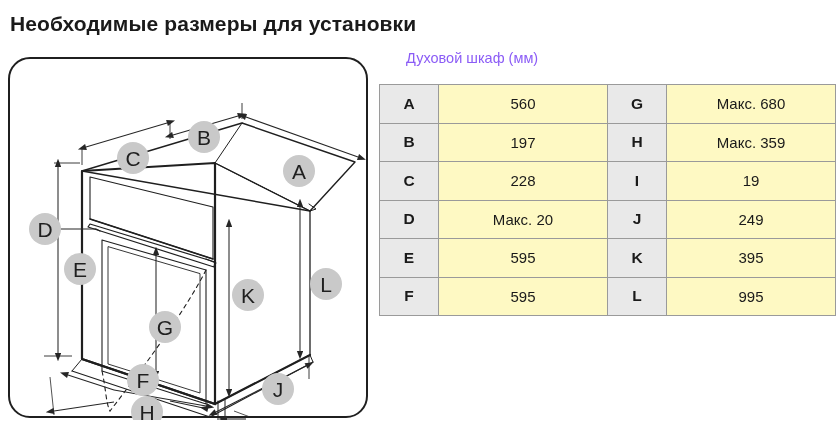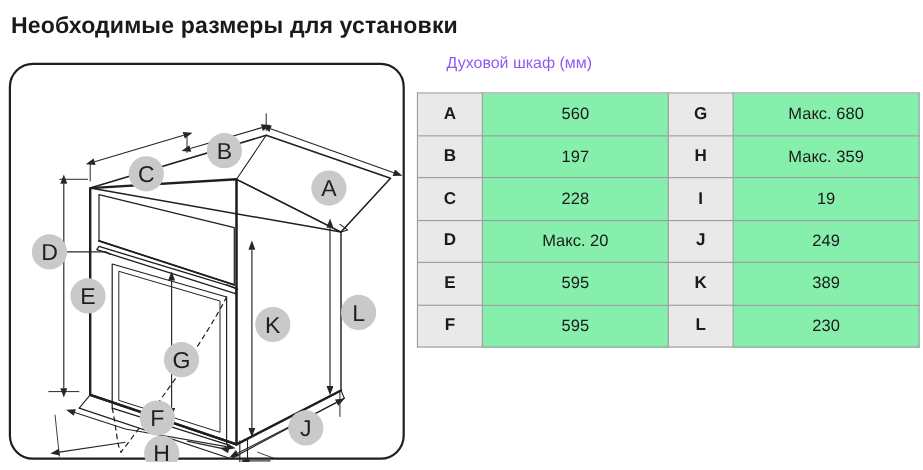--- a/index.html
+++ b/index.html
@@ -76,21 +76,21 @@
     font-size: 15px;
     color: #1a1a1a;
   }
   #dims-table td.key {
     background: #e9e9e9;
     font-weight: bold;
     width: 58px;
     font-size: 15.5px;
   }
   #dims-table td.val {
-    background: #86efac;
+    background: #fef9c3;
     width: 168px;
   }
 </style>
 </head>
 <body>
 
 <div id="page-title">Необходимые размеры для установки</div>
 
 <div id="diagram-panel">
   <svg id="diagram-svg" viewBox="0 0 360 361">
@@ -257,22 +257,22 @@
     <tr>
       <td class="key">D</td>
       <td class="val">Макс. 20</td>
       <td class="key">J</td>
       <td class="val">249</td>
     </tr>
     <tr>
       <td class="key">E</td>
       <td class="val">595</td>
       <td class="key">K</td>
-      <td class="val">389</td>
+      <td class="val">395</td>
     </tr>
     <tr>
       <td class="key">F</td>
       <td class="val">595</td>
       <td class="key">L</td>
-      <td class="val">230</td>
+      <td class="val">995</td>
     </tr>
   </tbody>
 </table>
 
 </body></html>

